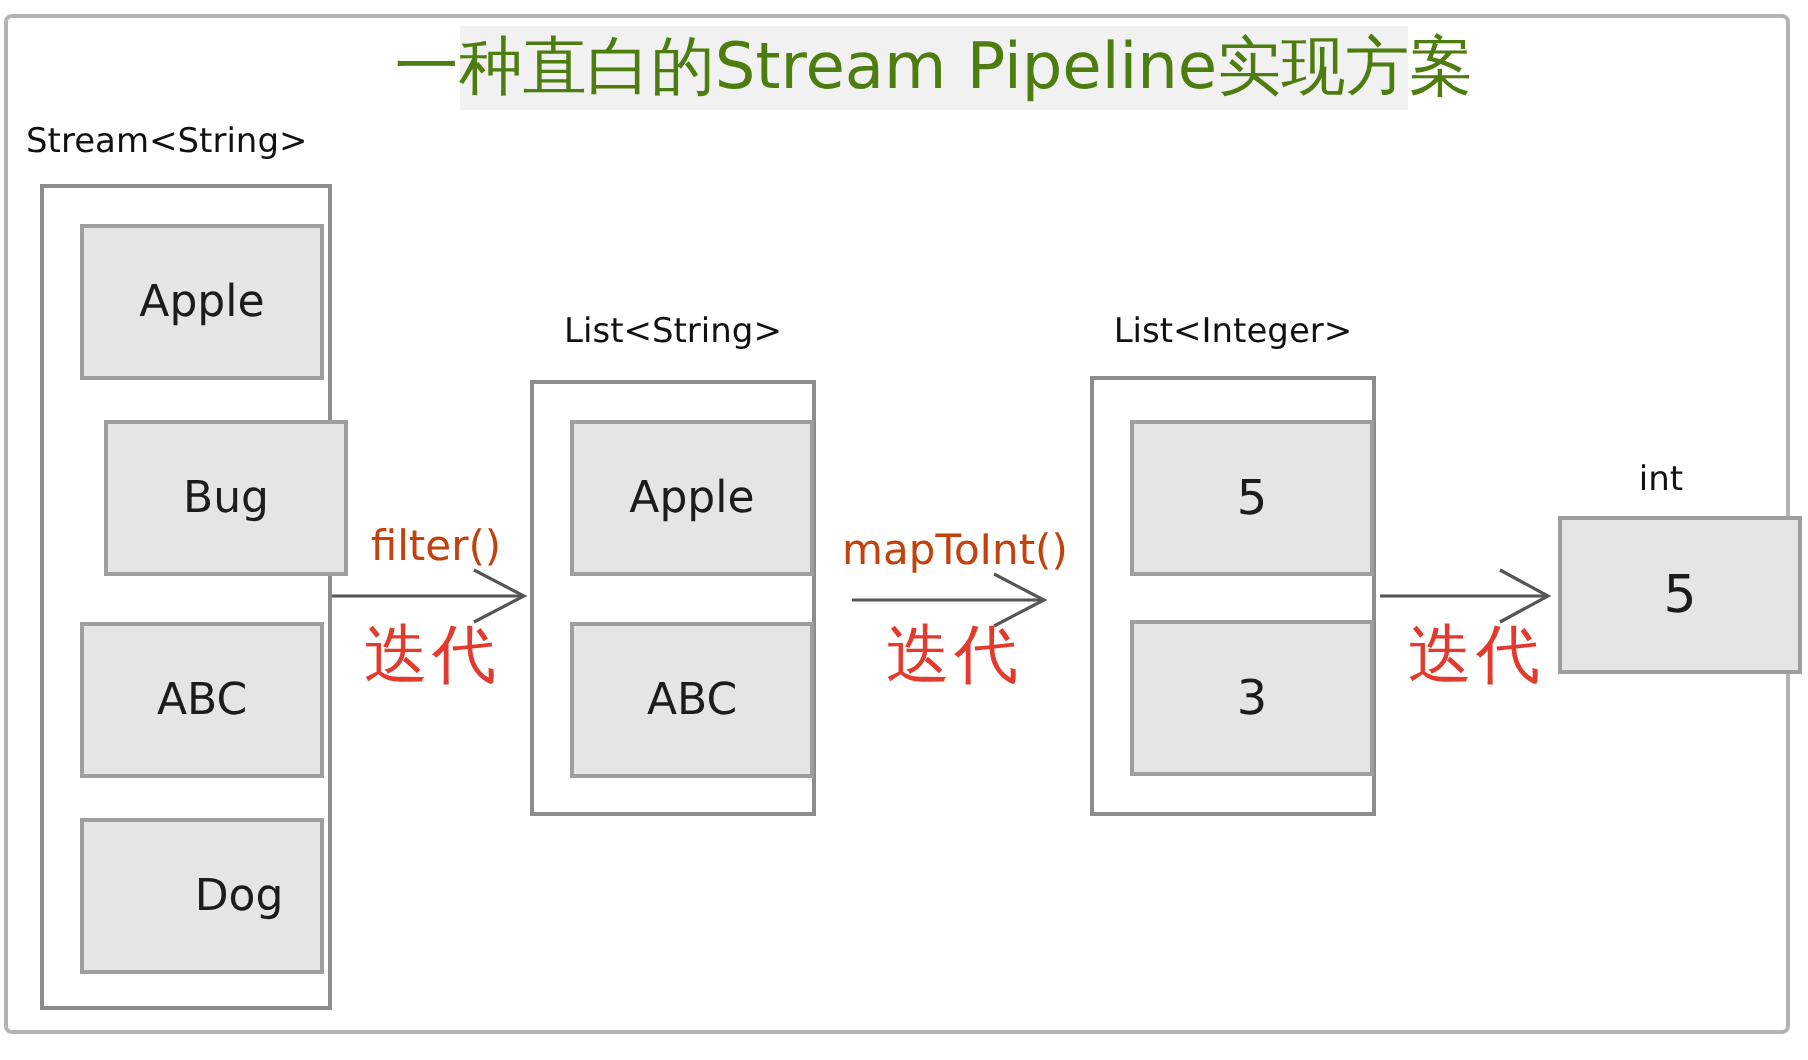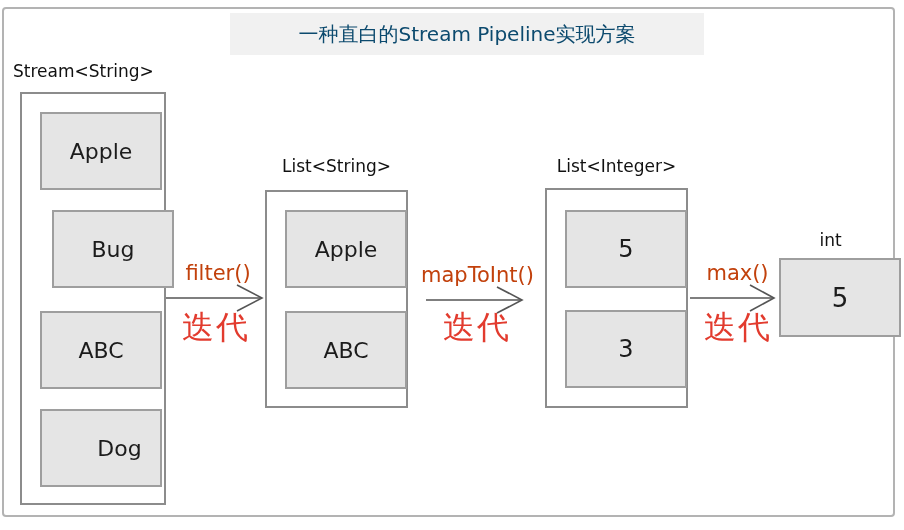--- a/index.html
+++ b/index.html
@@ -7,21 +7,21 @@
     position:relative;width:904px;height:530px;background:#fff;overflow:hidden;
     font-family:"DejaVu Sans","Liberation Sans",sans-serif;color:#1c1c1c;
   }
   .frame{
     position:absolute;left:2px;top:7px;width:893px;height:510px;
     border:2px solid #b3b3b3;border-radius:4px;box-sizing:border-box;
   }
   .title{
     position:absolute;left:230px;top:13px;width:474px;height:42px;
     background:#f1f1f1;display:flex;align-items:center;justify-content:center;
-    font-size:20px;color:#0c4a6e;white-space:nowrap;
+    font-size:32px;color:#4d7c0f;white-space:nowrap;
   }
   .col-label{
     position:absolute;font-size:17px;color:#111;white-space:nowrap;
   }
   .centered{display:flex;align-items:center;justify-content:center;text-align:center;}
   .container{
     position:absolute;background:#fff;border:2px solid #8c8c8c;box-sizing:border-box;
   }
   .cell{
     position:absolute;width:122px;height:78px;background:#e5e5e5;
@@ -76,21 +76,20 @@
       <polyline points="71,2 96,15 71,28"></polyline>
     </svg>
   </div>
   <div class="note centered" style="left:441px;top:306px;width:72px;">迭代</div>
 
   <div class="col-label centered" style="left:545px;top:156px;width:143px;">List&lt;Integer&gt;</div>
   <div class="container" style="left:545px;top:188px;width:143px;height:220px;"></div>
   <div class="cell num" style="left:565px;top:210px;">5</div>
   <div class="cell num" style="left:565px;top:310px;">3</div>
 
-  <div class="op-label centered" style="left:695px;top:261px;width:85px;">max()</div>
   <div class="arrow" style="left:690px;top:283px;">
     <svg width="88" height="30" viewBox="0 0 88 30" fill="none" stroke="#555" stroke-width="1.6">
       <line x1="0" y1="15" x2="84" y2="15"></line>
       <polyline points="60,2 84,15 60,28"></polyline>
     </svg>
   </div>
   <div class="note centered" style="left:702px;top:306px;width:72px;">迭代</div>
 
   <div class="col-label centered" style="left:779px;top:230px;width:103px;">int</div>
   <div class="cell" style="left:779px;top:258px;height:79px;font-size:26px;">5</div>

